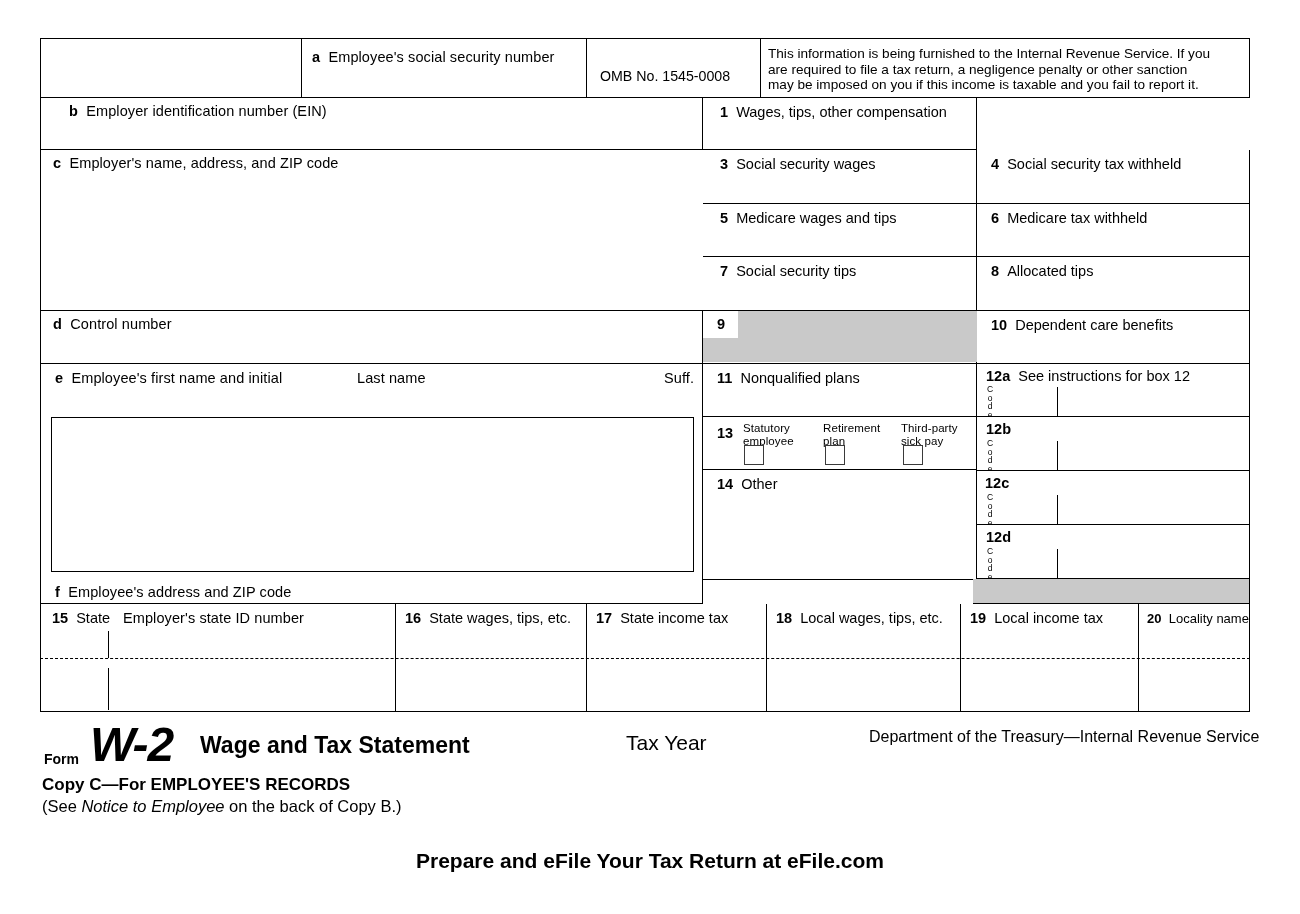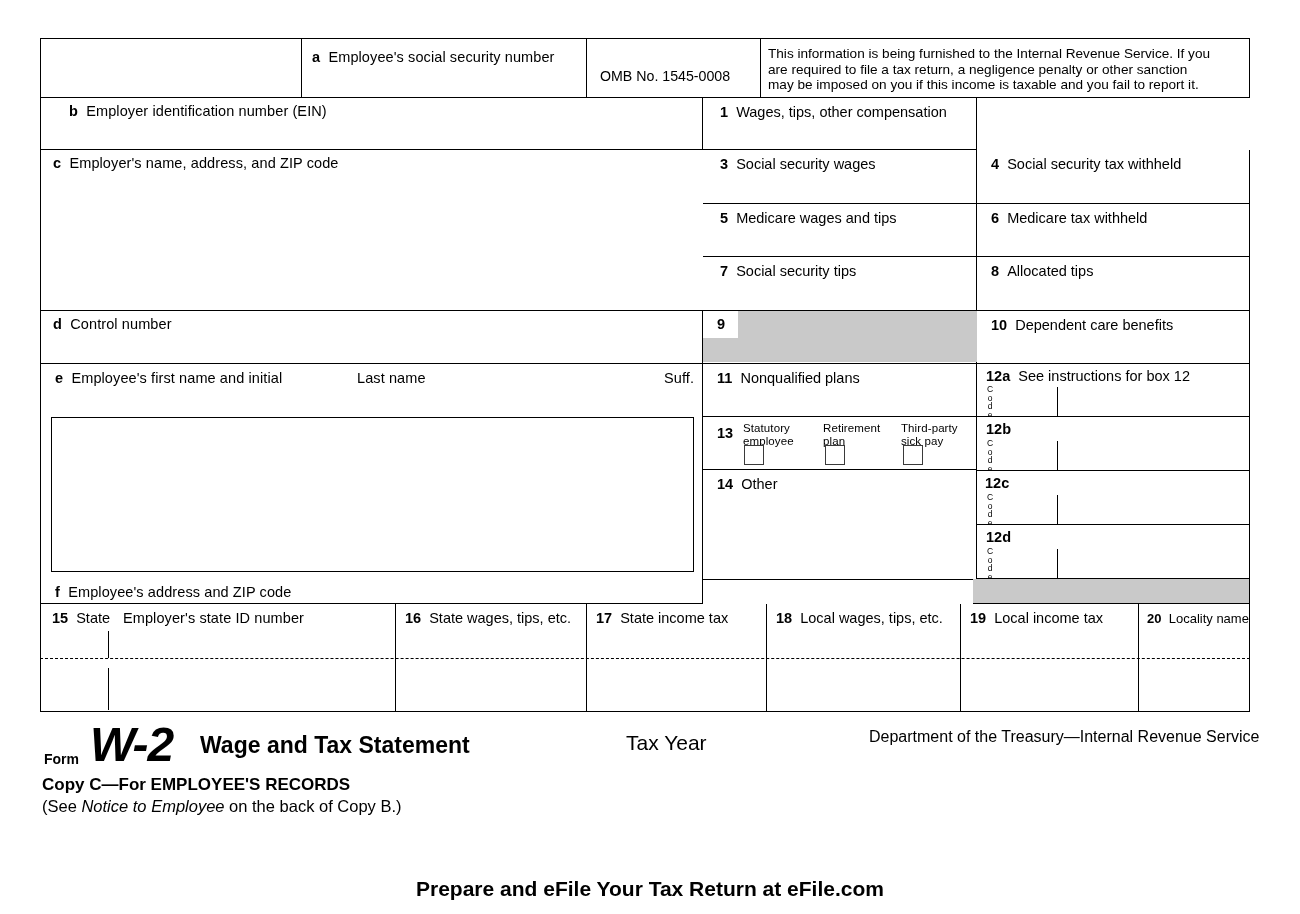--- a/index.html
+++ b/index.html
@@ -371,15 +371,15 @@
   <div class="ft-title" style="left:200px; top:733px;">Wage and Tax Statement</div>
 
   <div class="ft-taxyear" style="left:626px; top:731px;">Tax Year</div>
 
   <div class="ft-dept" style="left:869px; top:728px;">Department of the Treasury—Internal Revenue Service</div>
 
   <div class="ft-copy" style="left:42px; top:775px;">Copy C—For EMPLOYEE'S RECORDS</div>
 
   <div class="ft-notice" style="left:42px; top:797px;"><span>(See </span><i>Notice to Employee</i><span> on the back of Copy B.)</span></div>
 
-  <div class="ft-promo" style="top:849px;margin-top:28px;">Prepare and eFile Your Tax Return at eFile.com</div>
+  <div class="ft-promo" style="top:849px;">Prepare and eFile Your Tax Return at eFile.com</div>
 
 </div>
 
 </body></html>

